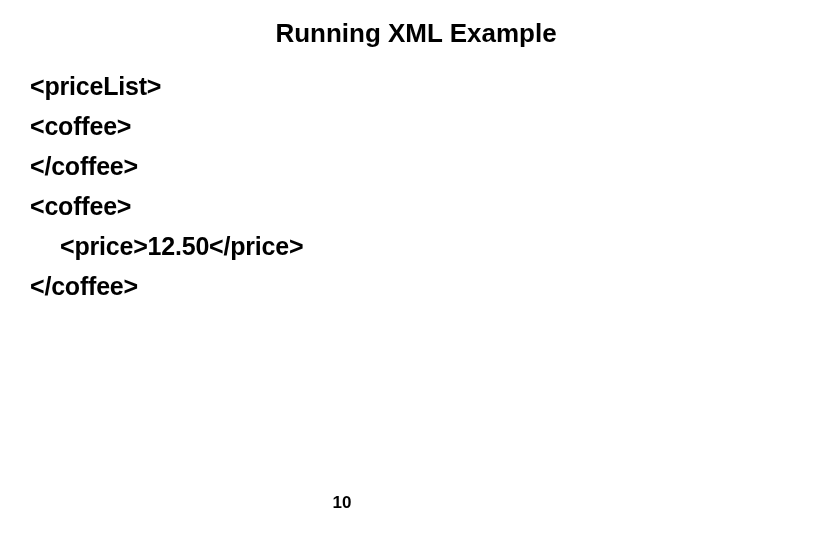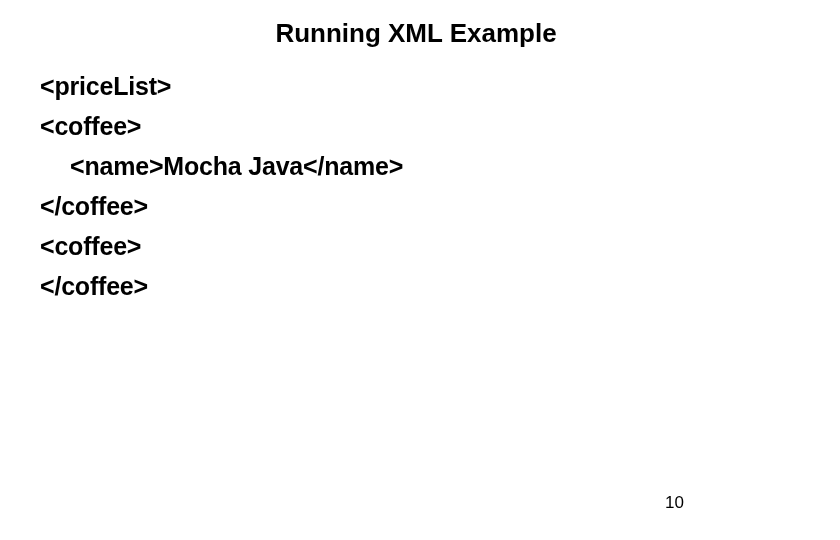--- a/index.html
+++ b/index.html
@@ -30,54 +30,53 @@
     font-weight: bold;
     line-height: 34px;
     letter-spacing: 0px;
     white-space: nowrap;
   }
   .code-block {
     position: absolute;
     left: 30px;
     top: 66px;
     width: 780px;
-    margin-left: 10px;
   }
   .code-line {
     font-size: 25px;
     font-weight: bold;
     line-height: 40px;
     height: 40px;
     white-space: pre;
     letter-spacing: -0.2px;
   }
   .code-line.indent-0 { padding-left: 0px; }
   .code-line.indent-1 { padding-left: 30px; }
   .page-number {
     position: absolute;
     left: 0;
     top: 492px;
     width: 684px;
-    text-align: right;
+    text-align: center;
     font-size: 17px;
-    font-weight: normal;
+    font-weight: bold;
     line-height: 22px;
   }
 </style>
 </head>
 <body>
 
 <div class="slide">
 
   <div class="slide-title">Running XML Example</div>
 
   <div class="code-block">
     <div class="code-line indent-0">&lt;priceList&gt;</div>
     <div class="code-line indent-0">&lt;coffee&gt;</div>
-    <div class="code-line indent-1">&lt;name&gt;Mocha Java&lt;/name&gt;</div>
     <div class="code-line indent-0">&lt;/coffee&gt;</div>
     <div class="code-line indent-0">&lt;coffee&gt;</div>
+    <div class="code-line indent-1">&lt;price&gt;12.50&lt;/price&gt;</div>
     <div class="code-line indent-0">&lt;/coffee&gt;</div>
   </div>
 
   <div class="page-number">10</div>
 
 </div>
 
 </body></html>

